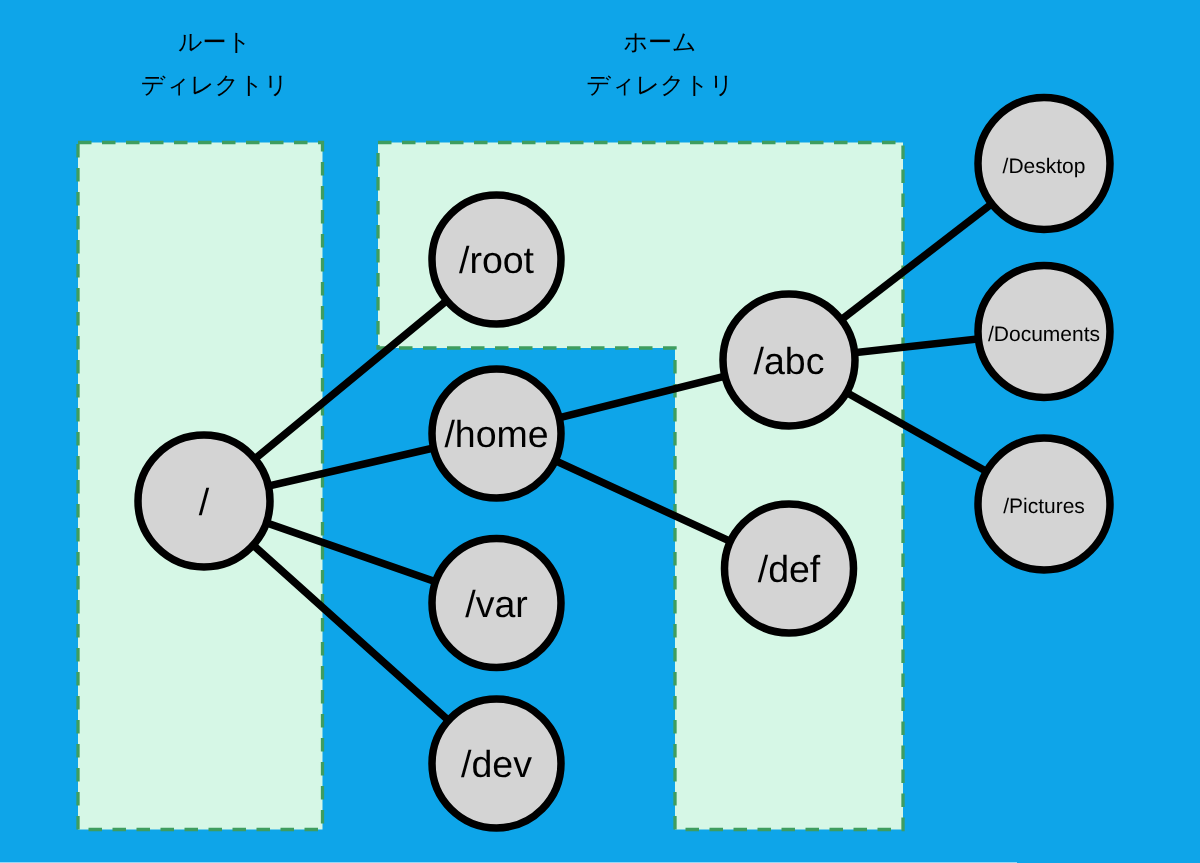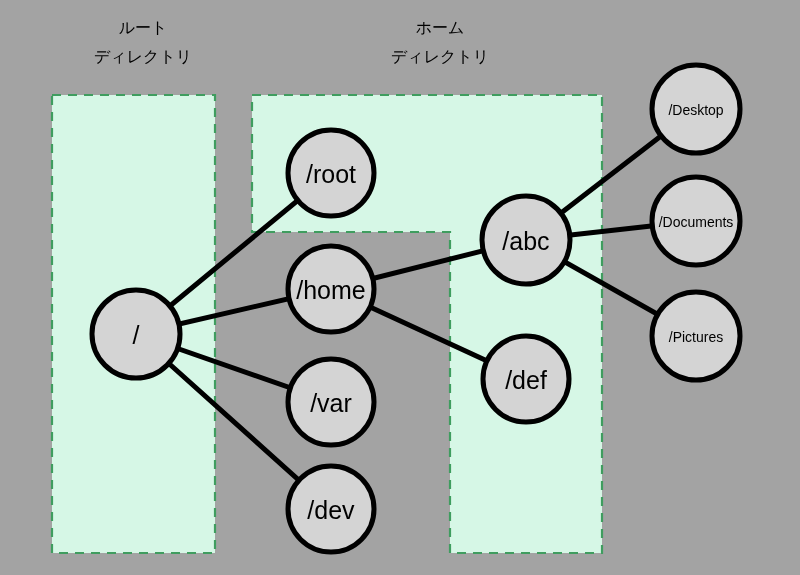--- a/index.html
+++ b/index.html
@@ -7,21 +7,21 @@
     padding: 0;
     background: #ffffff;
   }
   body {
     font-family: "Liberation Sans", sans-serif;
   }
   #canvas {
     position: relative;
     width: 800px;
     height: 575px;
-    background: #a3a3a3;
+    background: #0ea5e9;
     overflow: hidden;
   }
   #diagram {
     position: absolute;
     top: 0;
     left: 0;
     width: 800px;
     height: 575px;
   }
   .region-shape {

